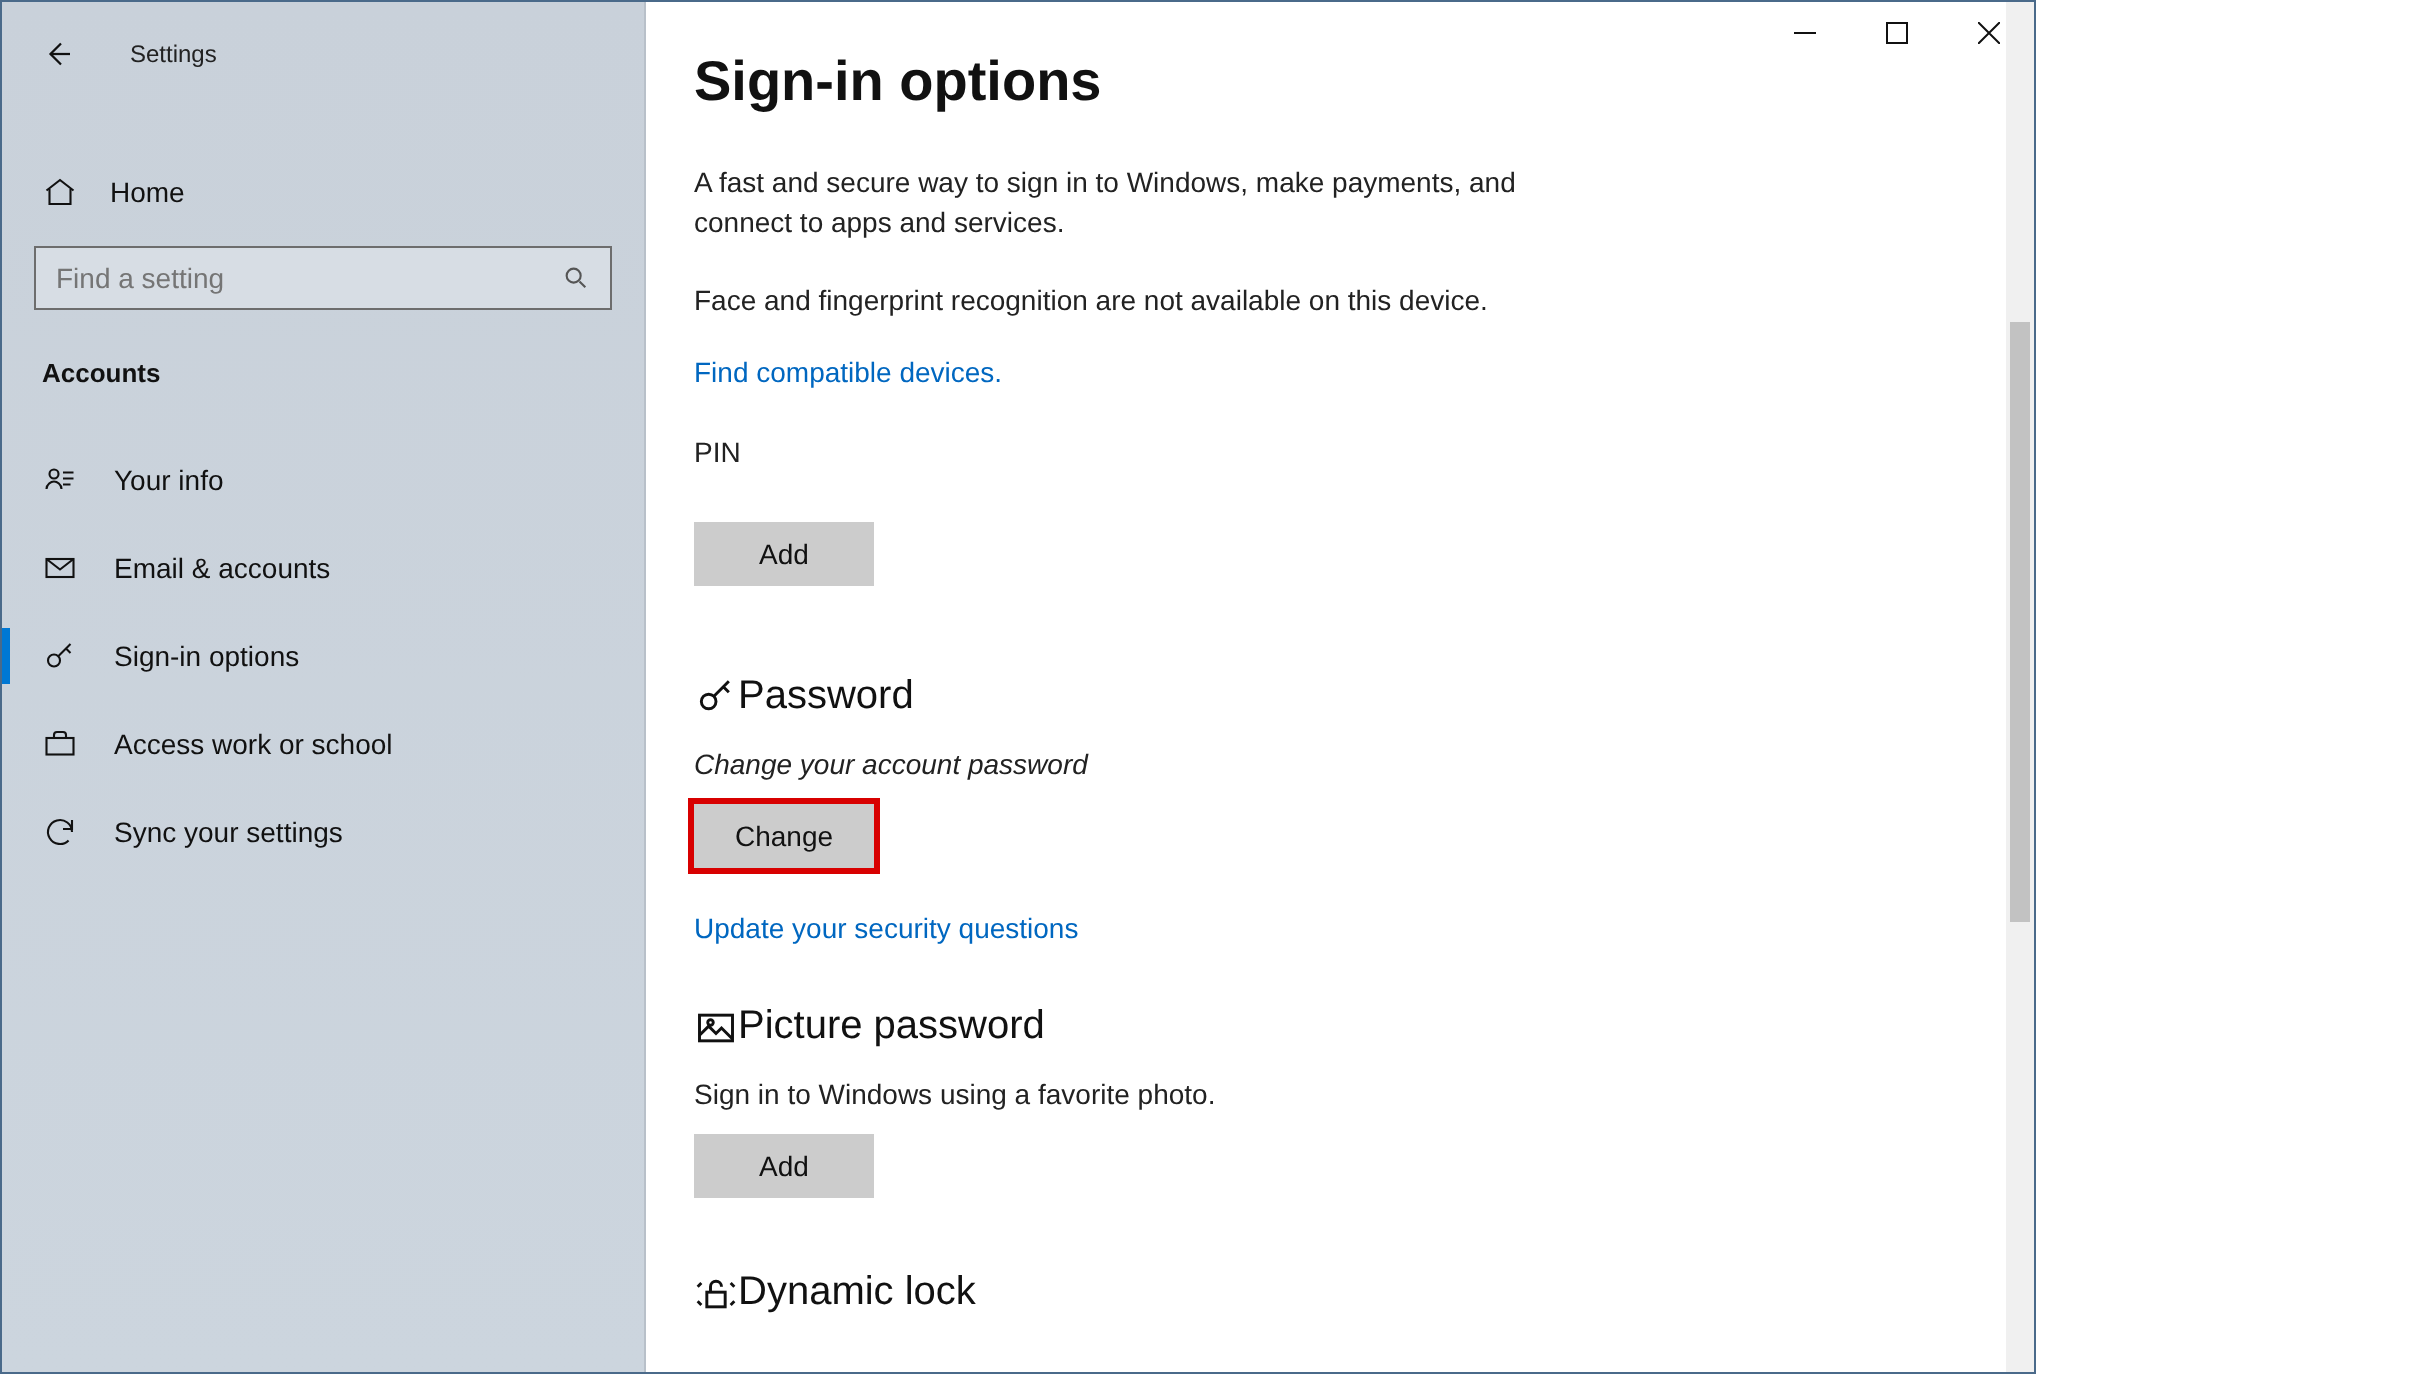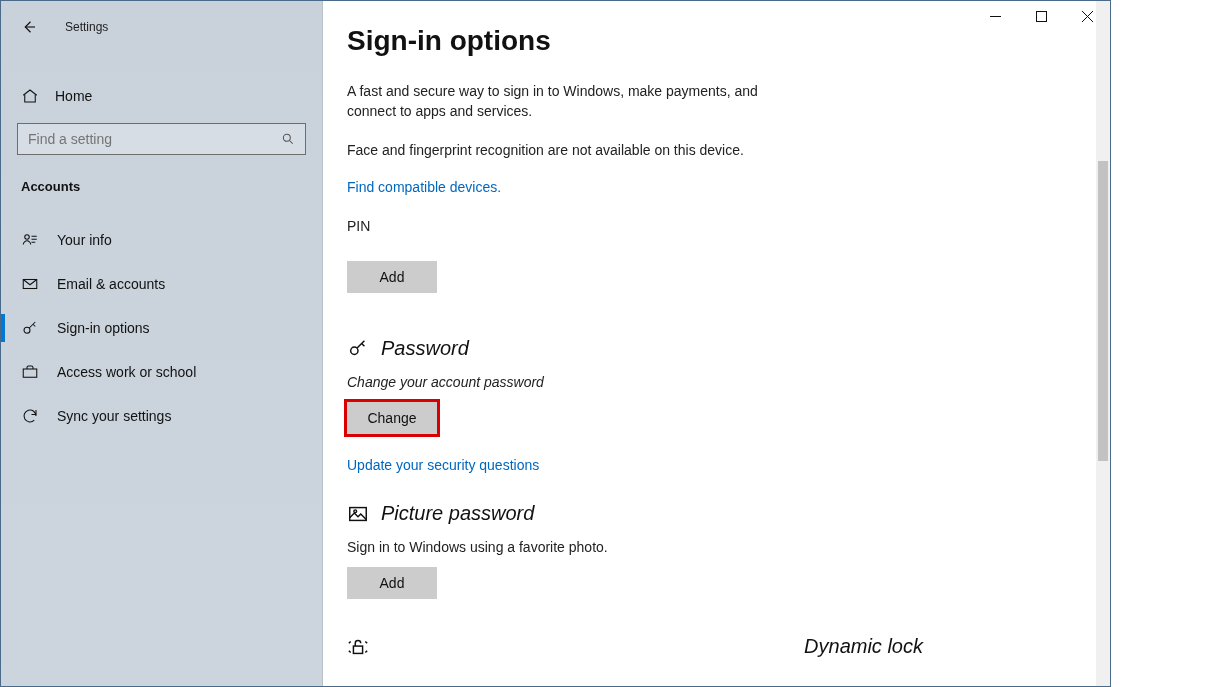--- a/index.html
+++ b/index.html
@@ -1,17 +1,17 @@
 <!DOCTYPE html>
 <html><head>
 <meta charset="utf-8">
 <style>
 * { margin: 0; padding: 0; box-sizing: border-box; font-family: "Segoe UI", Arial, sans-serif; }
 html, body { width: 1218px; height: 687px; overflow: hidden; background: #fff; }
-.window { width: 1111px; height: 687px; border: 1px solid #4a6a8a; position: relative; display: flex; }
+.window { width: 1018px; height: 687px; border: 1px solid #4a6a8a; position: relative; display: flex; }
 .sidebar { width: 322px; height: 100%; background: linear-gradient(#c9d1da,#ccd5de); border-right: 1px solid #b8c0c9; display: flex; flex-direction: column; padding-top: 8px; }
 .sidebar-top { display: flex; align-items: center; padding: 6px 16px; gap: 24px; }
 .back-arrow { width: 24px; height: 24px; display: flex; align-items: center; justify-content: center; cursor: pointer; }
 .app-title { font-size: 12px; color: #222; }
 .home-row { display: flex; align-items: center; gap: 16px; padding: 12px 20px 8px 20px; margin-top: 30px; cursor: pointer; }
 .home-row .lbl { font-size: 14px; color: #111; }
 .search-wrap { padding: 10px 16px 6px 16px; }
 .search-box { width: 100%; height: 32px; border: 1px solid #6d6d6d; background: #d7dde4; display: flex; align-items: center; justify-content: center; padding: 0 10px; }
 .search-box input { flex: 1; border: none; background: transparent; font-size: 14px; color: #555; outline: none; }
 .cat-title { font-size: 13px; font-weight: 600; color: #111; padding: 18px 20px 8px 20px; }
@@ -22,21 +22,21 @@
 .content { flex: 1; height: 100%; background: #fff; position: relative; display: flex; }
 .title-controls { position: absolute; top: 0; right: 0; display: flex; }
 .tc-btn { width: 46px; height: 30px; display:flex; align-items:center; justify-content:center; cursor:pointer; }
 .main-col { padding: 24px 0 0 24px; width: 600px; }
 .page-title { font-size: 28px; font-weight: 600; color: #111; margin-bottom: 24px; }
 .para { font-size: 14px; color: #222; line-height: 1.45; max-width: 420px; margin-bottom: 18px; }
 .link { color: #0067c0; font-size: 14px; cursor: pointer; display: inline-block; }
 .sub-label { font-size: 14px; color: #222; margin-top: 22px; margin-bottom: 27px; }
 .btn { width: 90px; height: 32px; background: #cccccc; border: none; font-size: 14px; color: #111; cursor: pointer; }
 .btn.highlighted { outline: 3px solid #d80000; outline-offset: 0; }
-.section-head { display: flex; align-items: center; gap: 12px; margin-top: 44px; margin-bottom: 12px; font-style: italic; }
+.section-head { display: flex; align-items: center; margin-top: 44px; margin-bottom: 12px; }
 .section-head .sh-title { font-size: 20px; color: #111; }
 .section-head .sh-ic { width: 22px; height: 22px; display:flex; align-items:center; justify-content:center; }
 .scroll-track { position:absolute; right:0; top:0; bottom:0; width:14px; background:#f0f0f0; }
 .scroll-thumb { position:absolute; right:2px; top:160px; width:10px; height:300px; background:#c2c2c2; border-radius:0; }
 svg { display:block; }
 </style>
 </head>
 <body>
 
 <div class="window">
@@ -176,21 +176,21 @@
               <rect x="3" y="5" width="18" height="14"></rect>
               <path d="M3 16l5-5 4 4 3-3 6 6"></path>
               <circle cx="9" cy="9" r="1.5"></circle>
             </svg>
           </span>
         <span class="sh-title">Picture password</span>
       </div>
       <p class="para" style="margin-bottom:10px;">Sign in to Windows using a favorite photo.</p>
       <button class="btn">Add</button>
 
-      <div class="section-head" style="margin-top:36px;justify-content:space-between;">
+      <div class="section-head" style="margin-top:36px;">
         <span class="sh-ic">
             <svg width="22" height="22" viewBox="0 0 24 24" fill="none" stroke="#111" stroke-width="1.6">
               <rect x="7" y="11" width="10" height="8"></rect>
               <path d="M9 11V8a3 3 0 016 0"></path>
               <path d="M4 6l-2 2M4 18l-2-2M20 6l2 2M20 18l2-2"></path>
             </svg>
           </span>
         <span class="sh-title">Dynamic lock</span>
       </div>
     </div>

